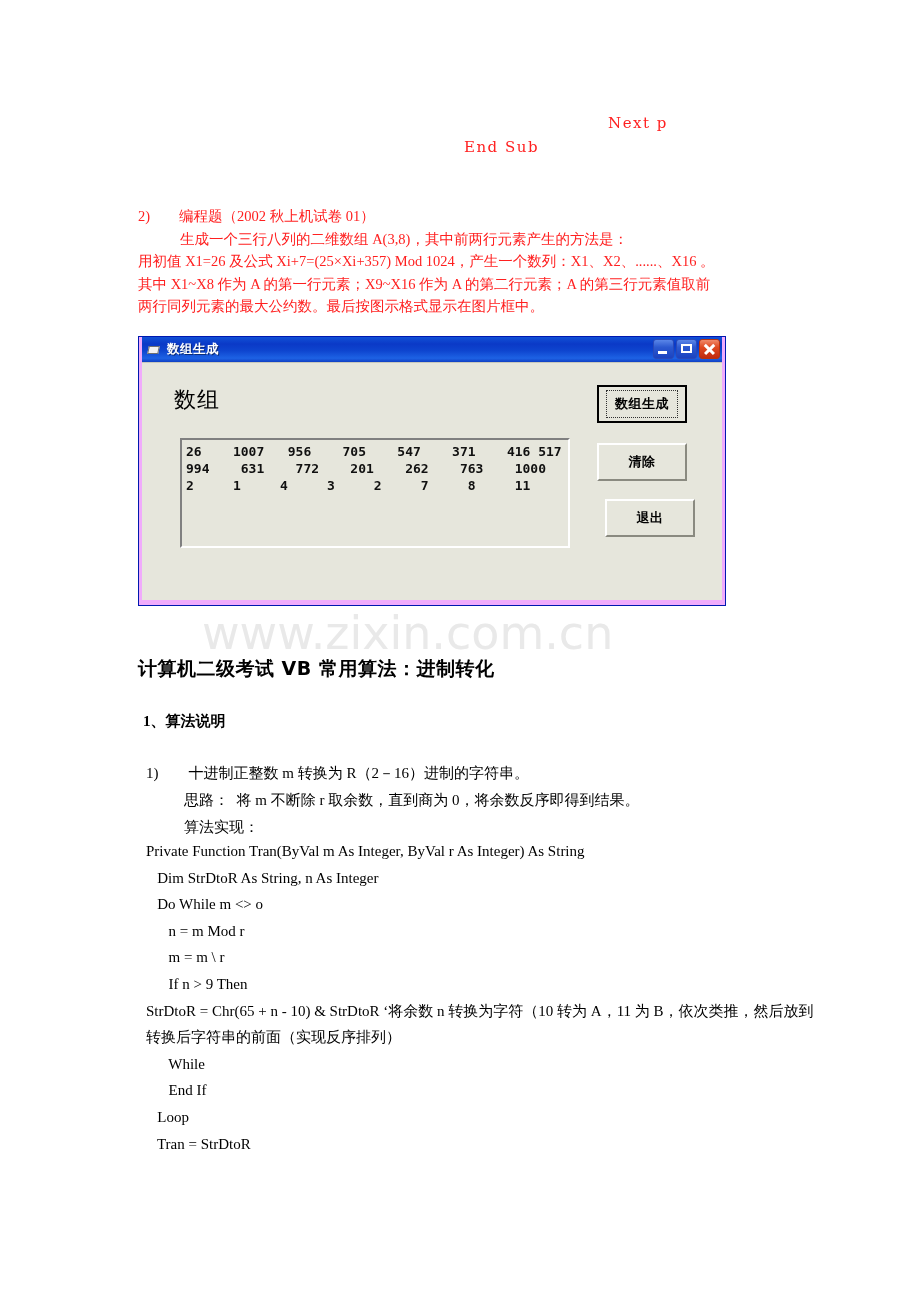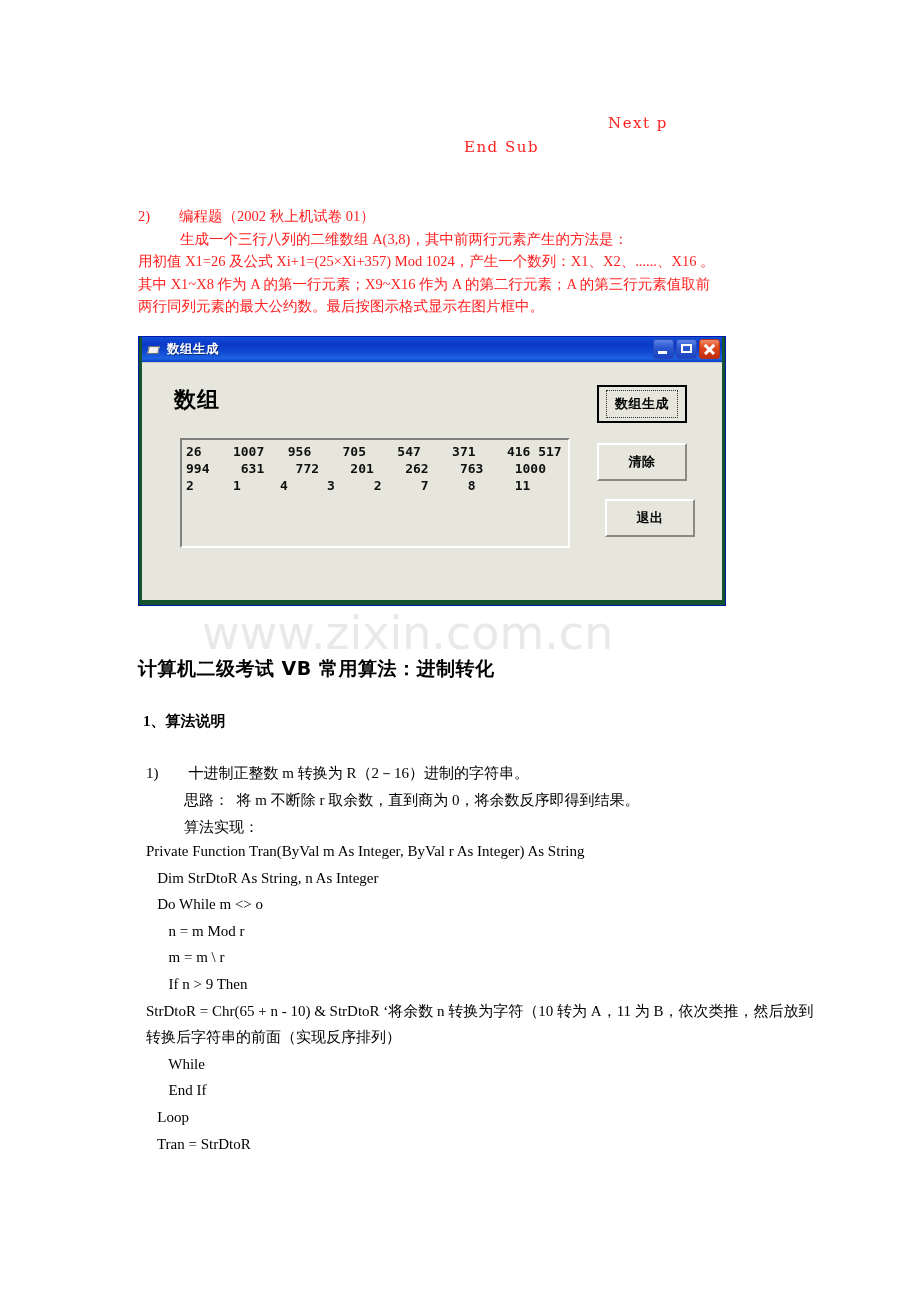--- a/index.html
+++ b/index.html
@@ -52,21 +52,21 @@
   .problem .indent1 { padding-left: 42px; }
   .problem .full { display: block; }
 
   
   .vb-window {
     position: absolute;
     left: 138px;
     top: 336px;
     width: 588px;
     height: 270px;
-    background: #14532d;
+    background: #f0abfc;
     border: 1px solid #0018b0;
     box-sizing: border-box;
     padding: 0 3px 3px 3px;
   }
   .vb-titlebar {
     height: 25px;
     background: linear-gradient(to bottom, #1151d6 0%, #0a39c7 28%, #0e45cf 55%, #1d62e4 85%, #0f3fc4 100%);
     display: flex;
     align-items: center;
     position: relative;
@@ -146,21 +146,21 @@
     position: relative;
     border-top: 1px solid #c8c8bc;
   }
 
   .vb-label-arr {
     position: absolute;
     left: 32px;
     top: 22px;
     font-family: "DejaVu Sans", "Liberation Sans", sans-serif;
     font-size: 22px;
-    font-weight: bold;
+    font-weight: normal;
     color: #000000;
     letter-spacing: 1px;
   }
 
   .picbox {
     position: absolute;
     left: 38px;
     top: 75px;
     width: 390px;
     height: 110px;
@@ -274,21 +274,21 @@
 <body>
 
 <div class="page">
 
   <div class="red-code" id="red-next-p">Next p</div>
   <div class="red-code" id="red-end-sub">End Sub</div>
 
   <div class="problem">
     <span class="li-row"><span>2)</span>        <span>编程题（2002 秋上机试卷 01）</span></span>
     <span class="li-row indent1">生成一个三行八列的二维数组 A(3,8)，其中前两行元素产生的方法是：</span>
-    <span class="full">用初值 X1=26 及公式 Xi+1=(25×Xi+357) Mod 1024，产生一个数列：X1、X2、......、X16 。</span>
+    <span class="full">用初值 X1=26 及公式 Xi+7=(25×Xi+357) Mod 1024，产生一个数列：X1、X2、......、X16 。</span>
     <span class="full">其中 X1~X8 作为 A 的第一行元素；X9~X16 作为 A 的第二行元素；A 的第三行元素值取前</span>
     <span class="full">两行同列元素的最大公约数。最后按图示格式显示在图片框中。</span>
   </div>
 
   <div class="vb-window">
 
     <div class="vb-titlebar">
       <span class="vb-icon">
           <span class="sh"></span>
         </span>

